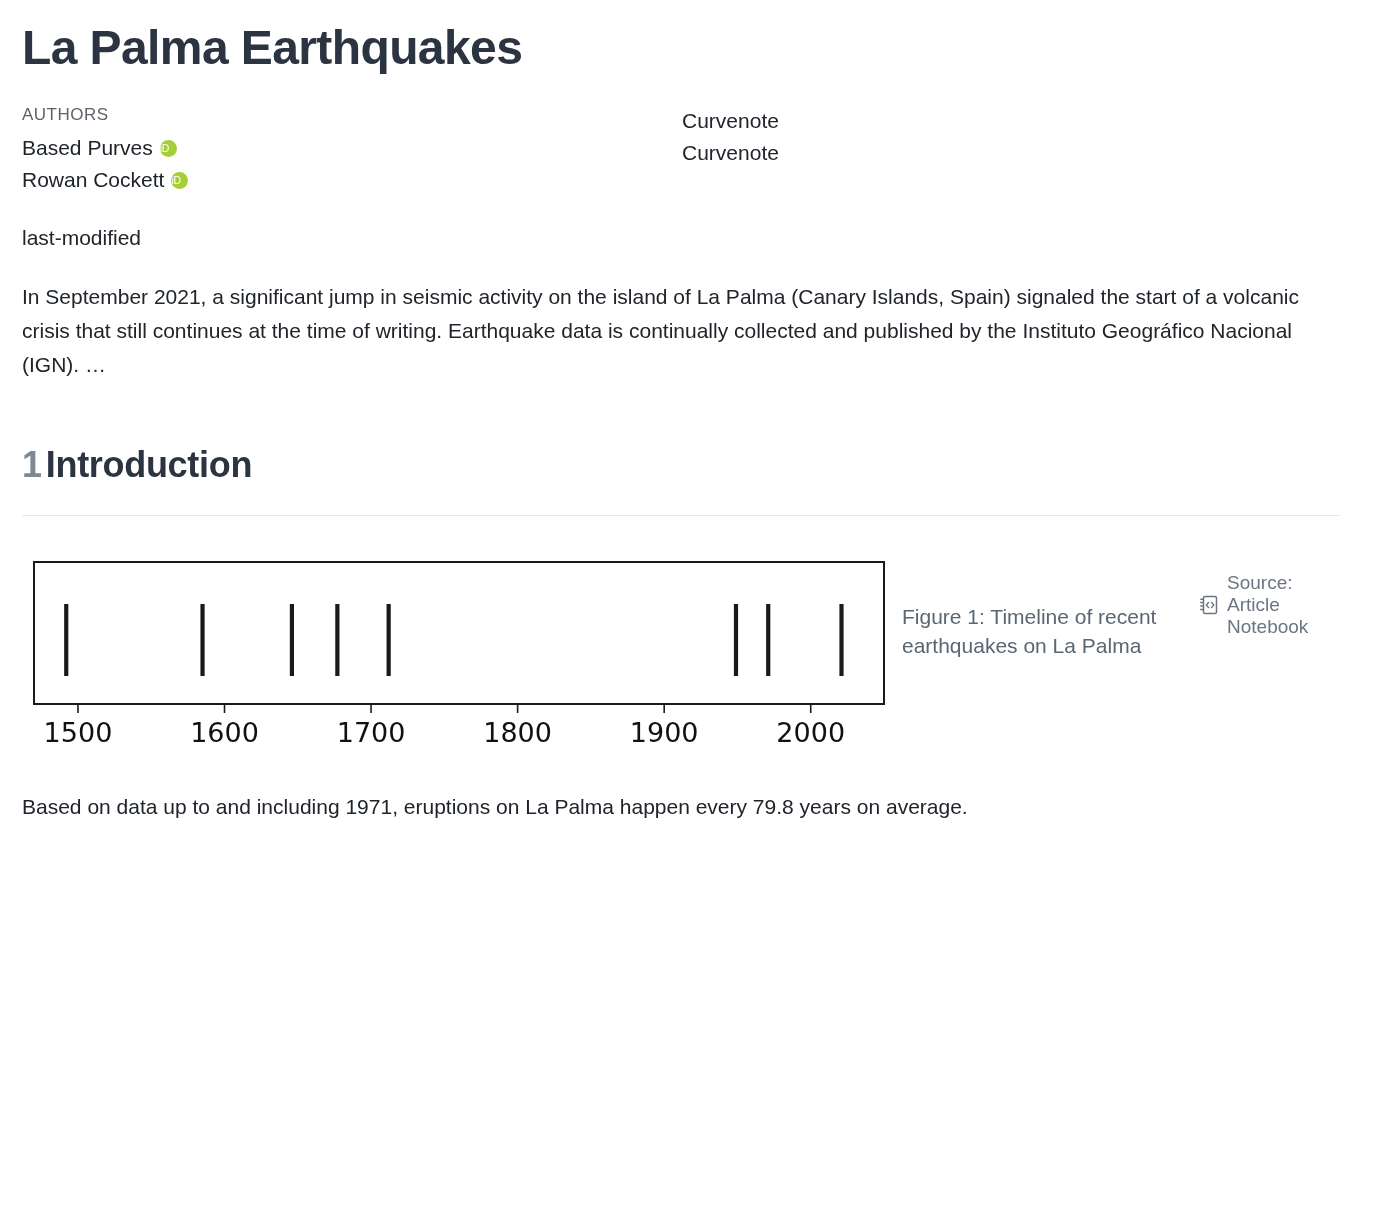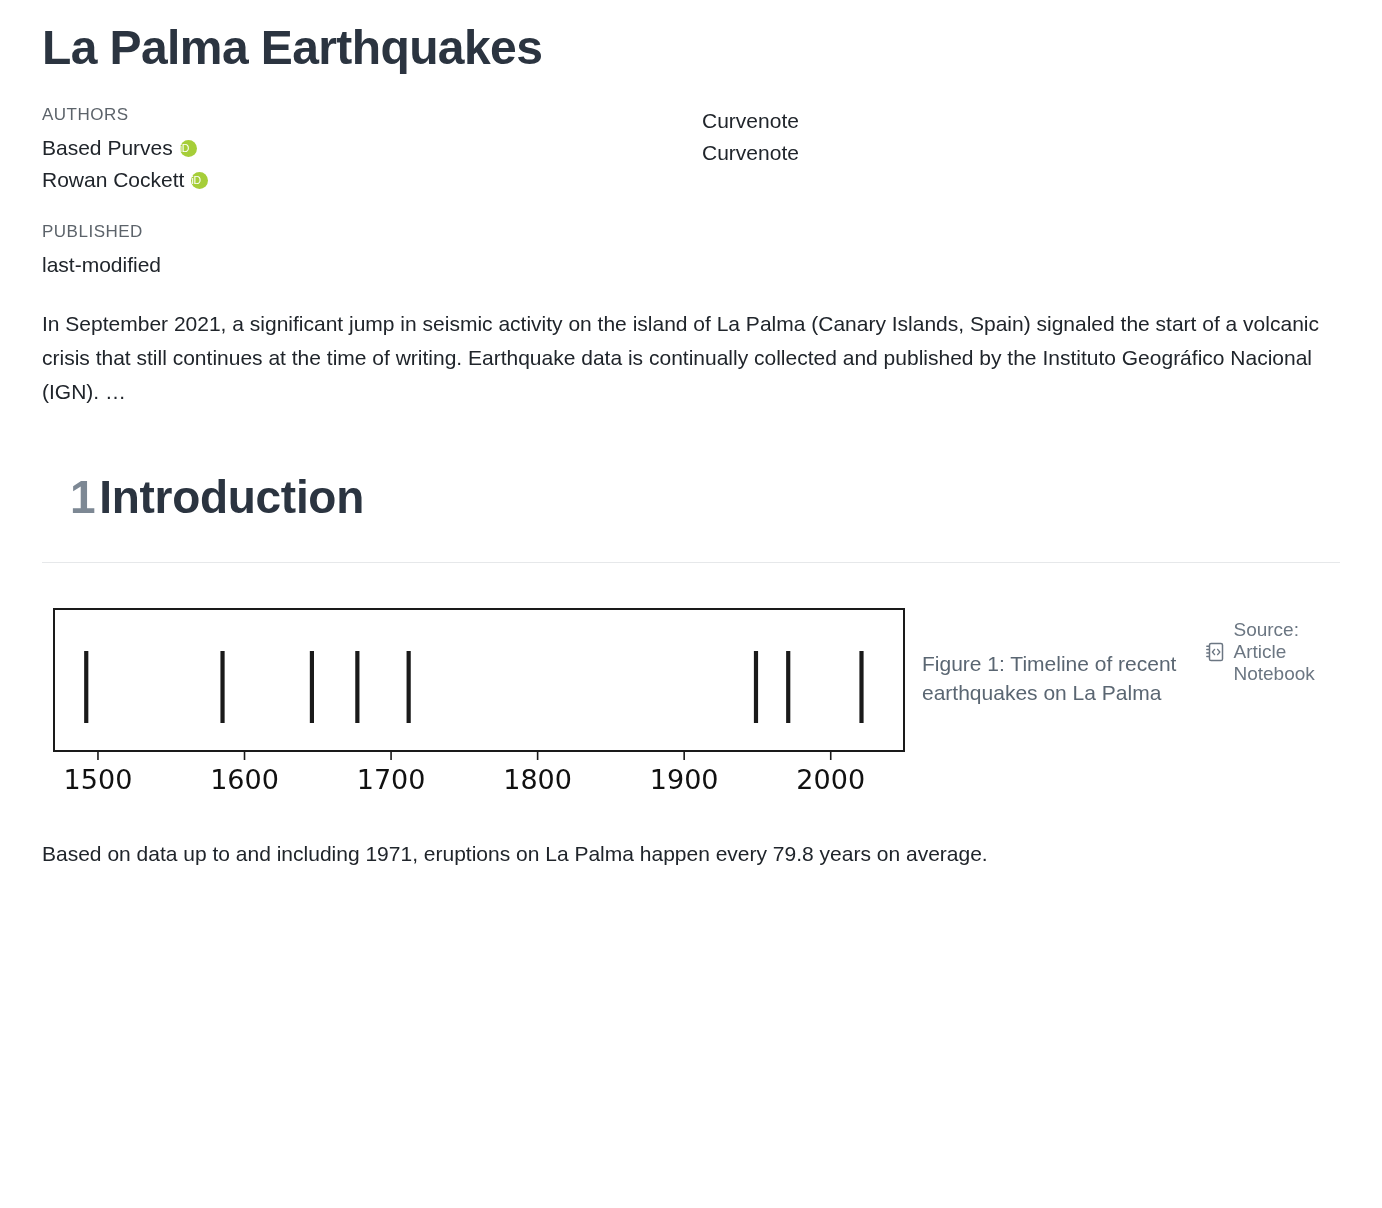--- a/index.html
+++ b/index.html
@@ -9,21 +9,21 @@
   }
   body {
     width: 1382px;
     height: 1208px;
     font-family: "Liberation Sans", sans-serif;
     color: #1f2328;
     -webkit-font-smoothing: antialiased;
     overflow: hidden;
   }
   .page {
-    padding: 22px 42px 0 42px;
+    padding: 22px 42px 0 22px;
     box-sizing: border-box;
     width: 1382px;
   }
 
   
   .doc-title {
     font-size: 48px;
     font-weight: 700;
     letter-spacing: -0.6px;
     color: #2b3440;
@@ -81,26 +81,25 @@
     font-size: 21px;
     line-height: 1.62;
     color: #20252b;
     max-width: 1310px;
     margin: 0;
   }
 
   
   .section-head {
     margin-top: 62px;
-    font-size: 46px;
+    font-size: 36px;
     font-weight: 700;
     letter-spacing: -0.3px;
     color: #2b3440;
     line-height: 1.15;
-    margin-left: 28px;
   }
   .section-num {
     color: #7d8894;
     font-weight: 700;
     margin-right: 4px;
   }
   .section-rule {
     border: none;
     border-top: 1px solid #e6e8ea;
     margin: 20px 0 0 0;
@@ -167,21 +166,20 @@
     </div>
 
     <div class="meta-col">
       <div class="meta-value">Curvenote</div>
       <div class="meta-value">Curvenote</div>
     </div>
 
   </div>
 
   <div class="meta-block">
-    <div class="meta-label">PUBLISHED</div>
     <div class="meta-value">last-modified</div>
   </div>
 
   <div class="meta-block">
     <p class="abstract-text">In September 2021, a significant jump in seismic activity on the island of La Palma (Canary Islands, Spain) signaled the start of a volcanic crisis that still continues at the time of writing. Earthquake data is continually collected and published by the Instituto Geográfico Nacional (IGN). …</p>
   </div>
 
   <h2 class="section-head">
     <span class="section-num">1</span><span>Introduction</span>
   </h2>

